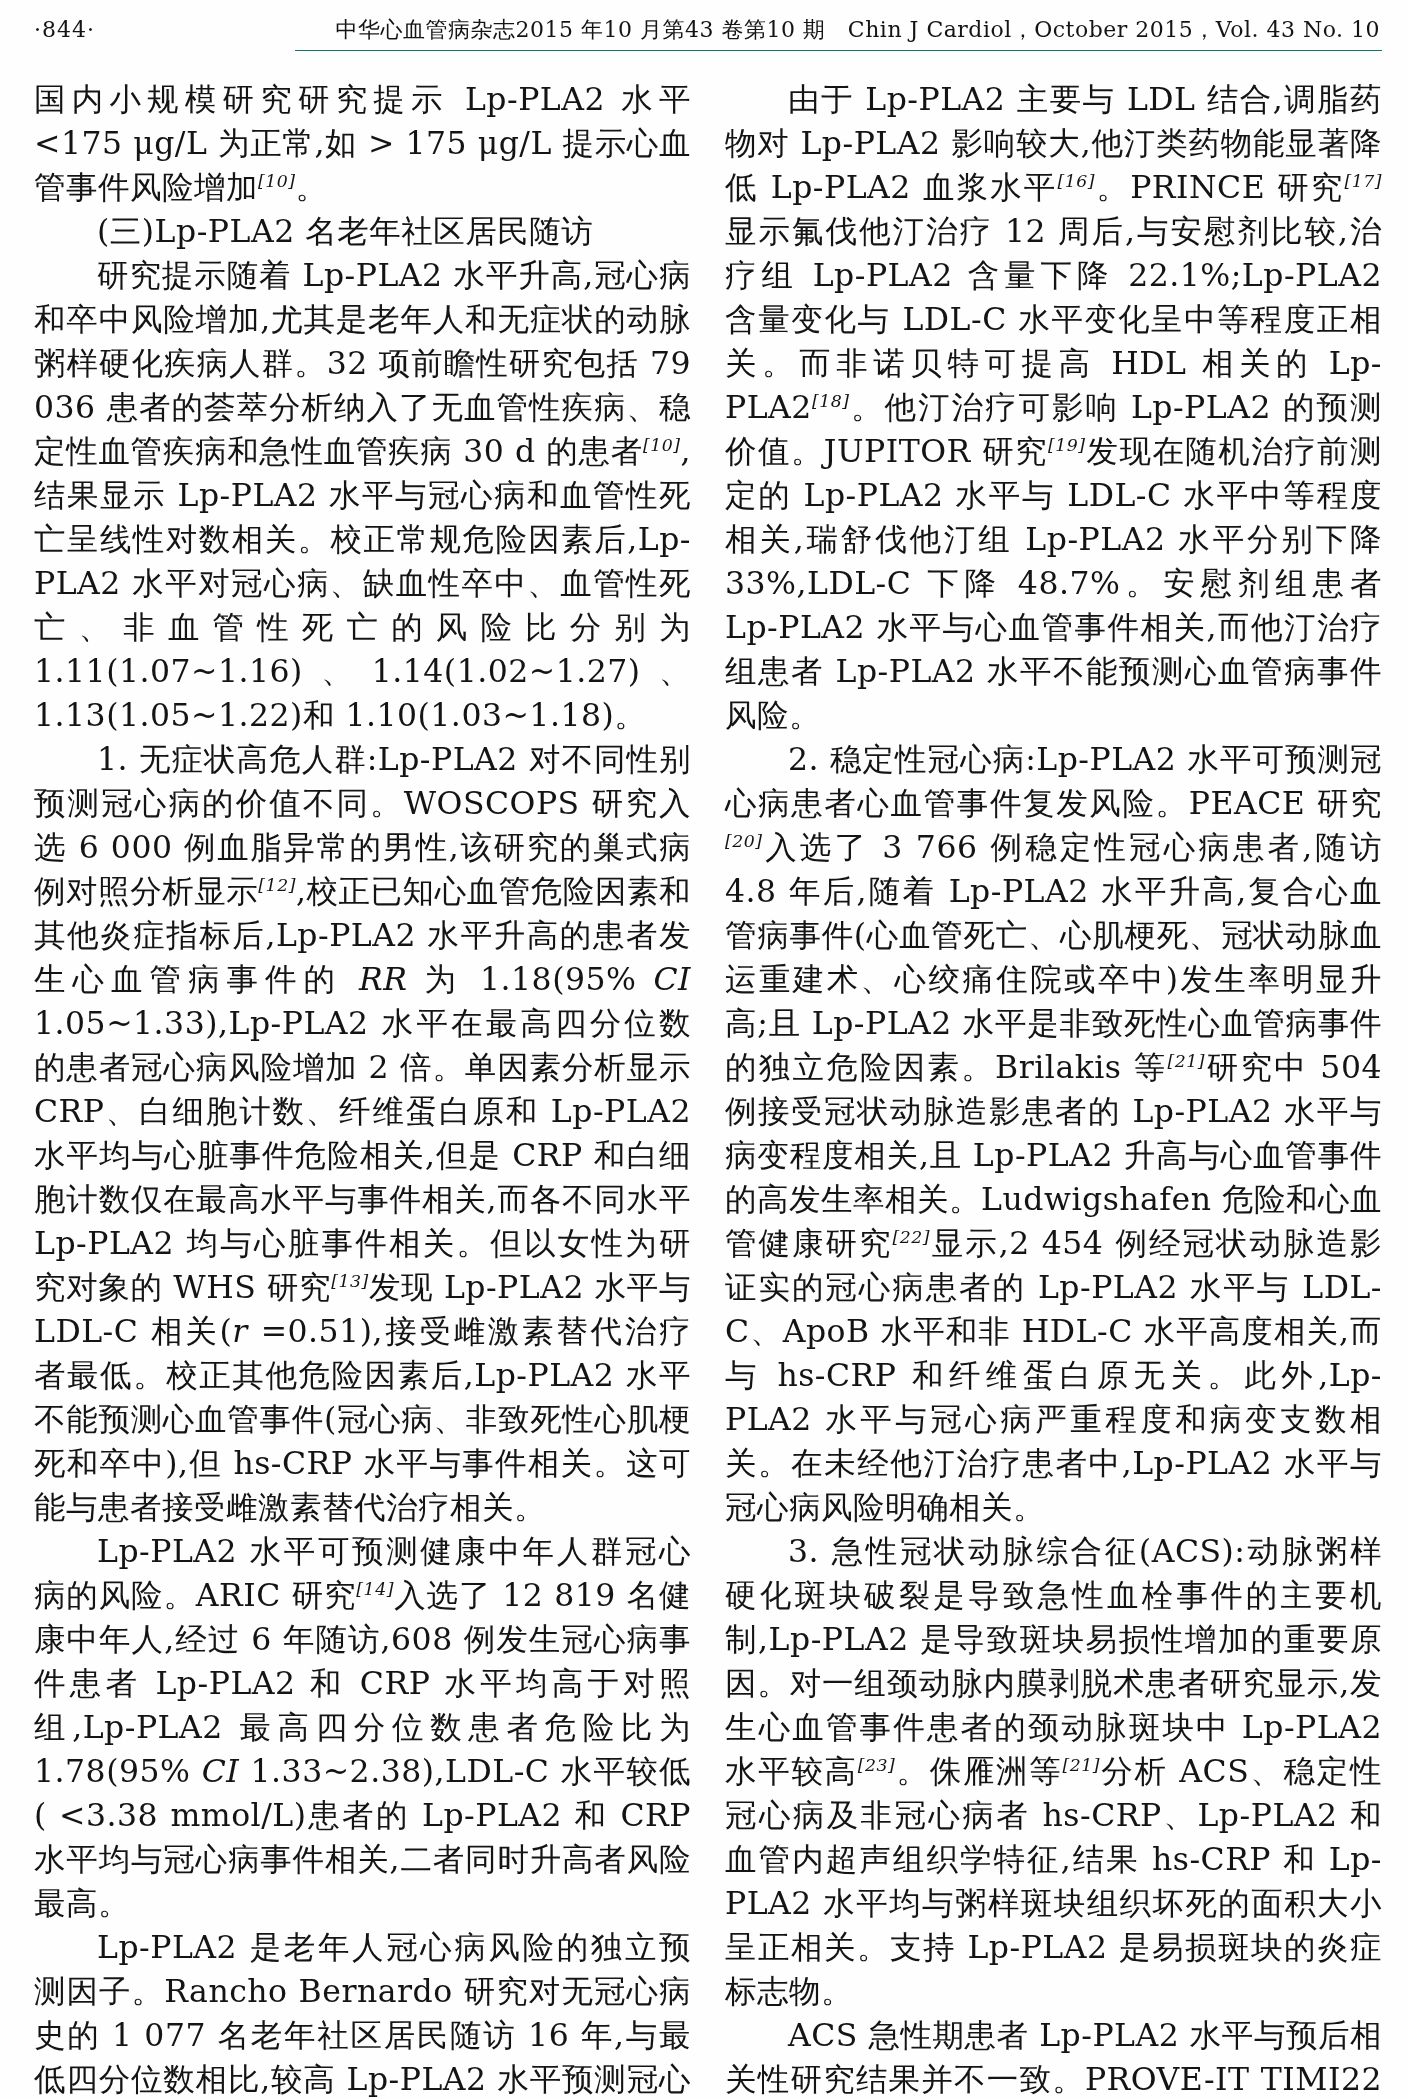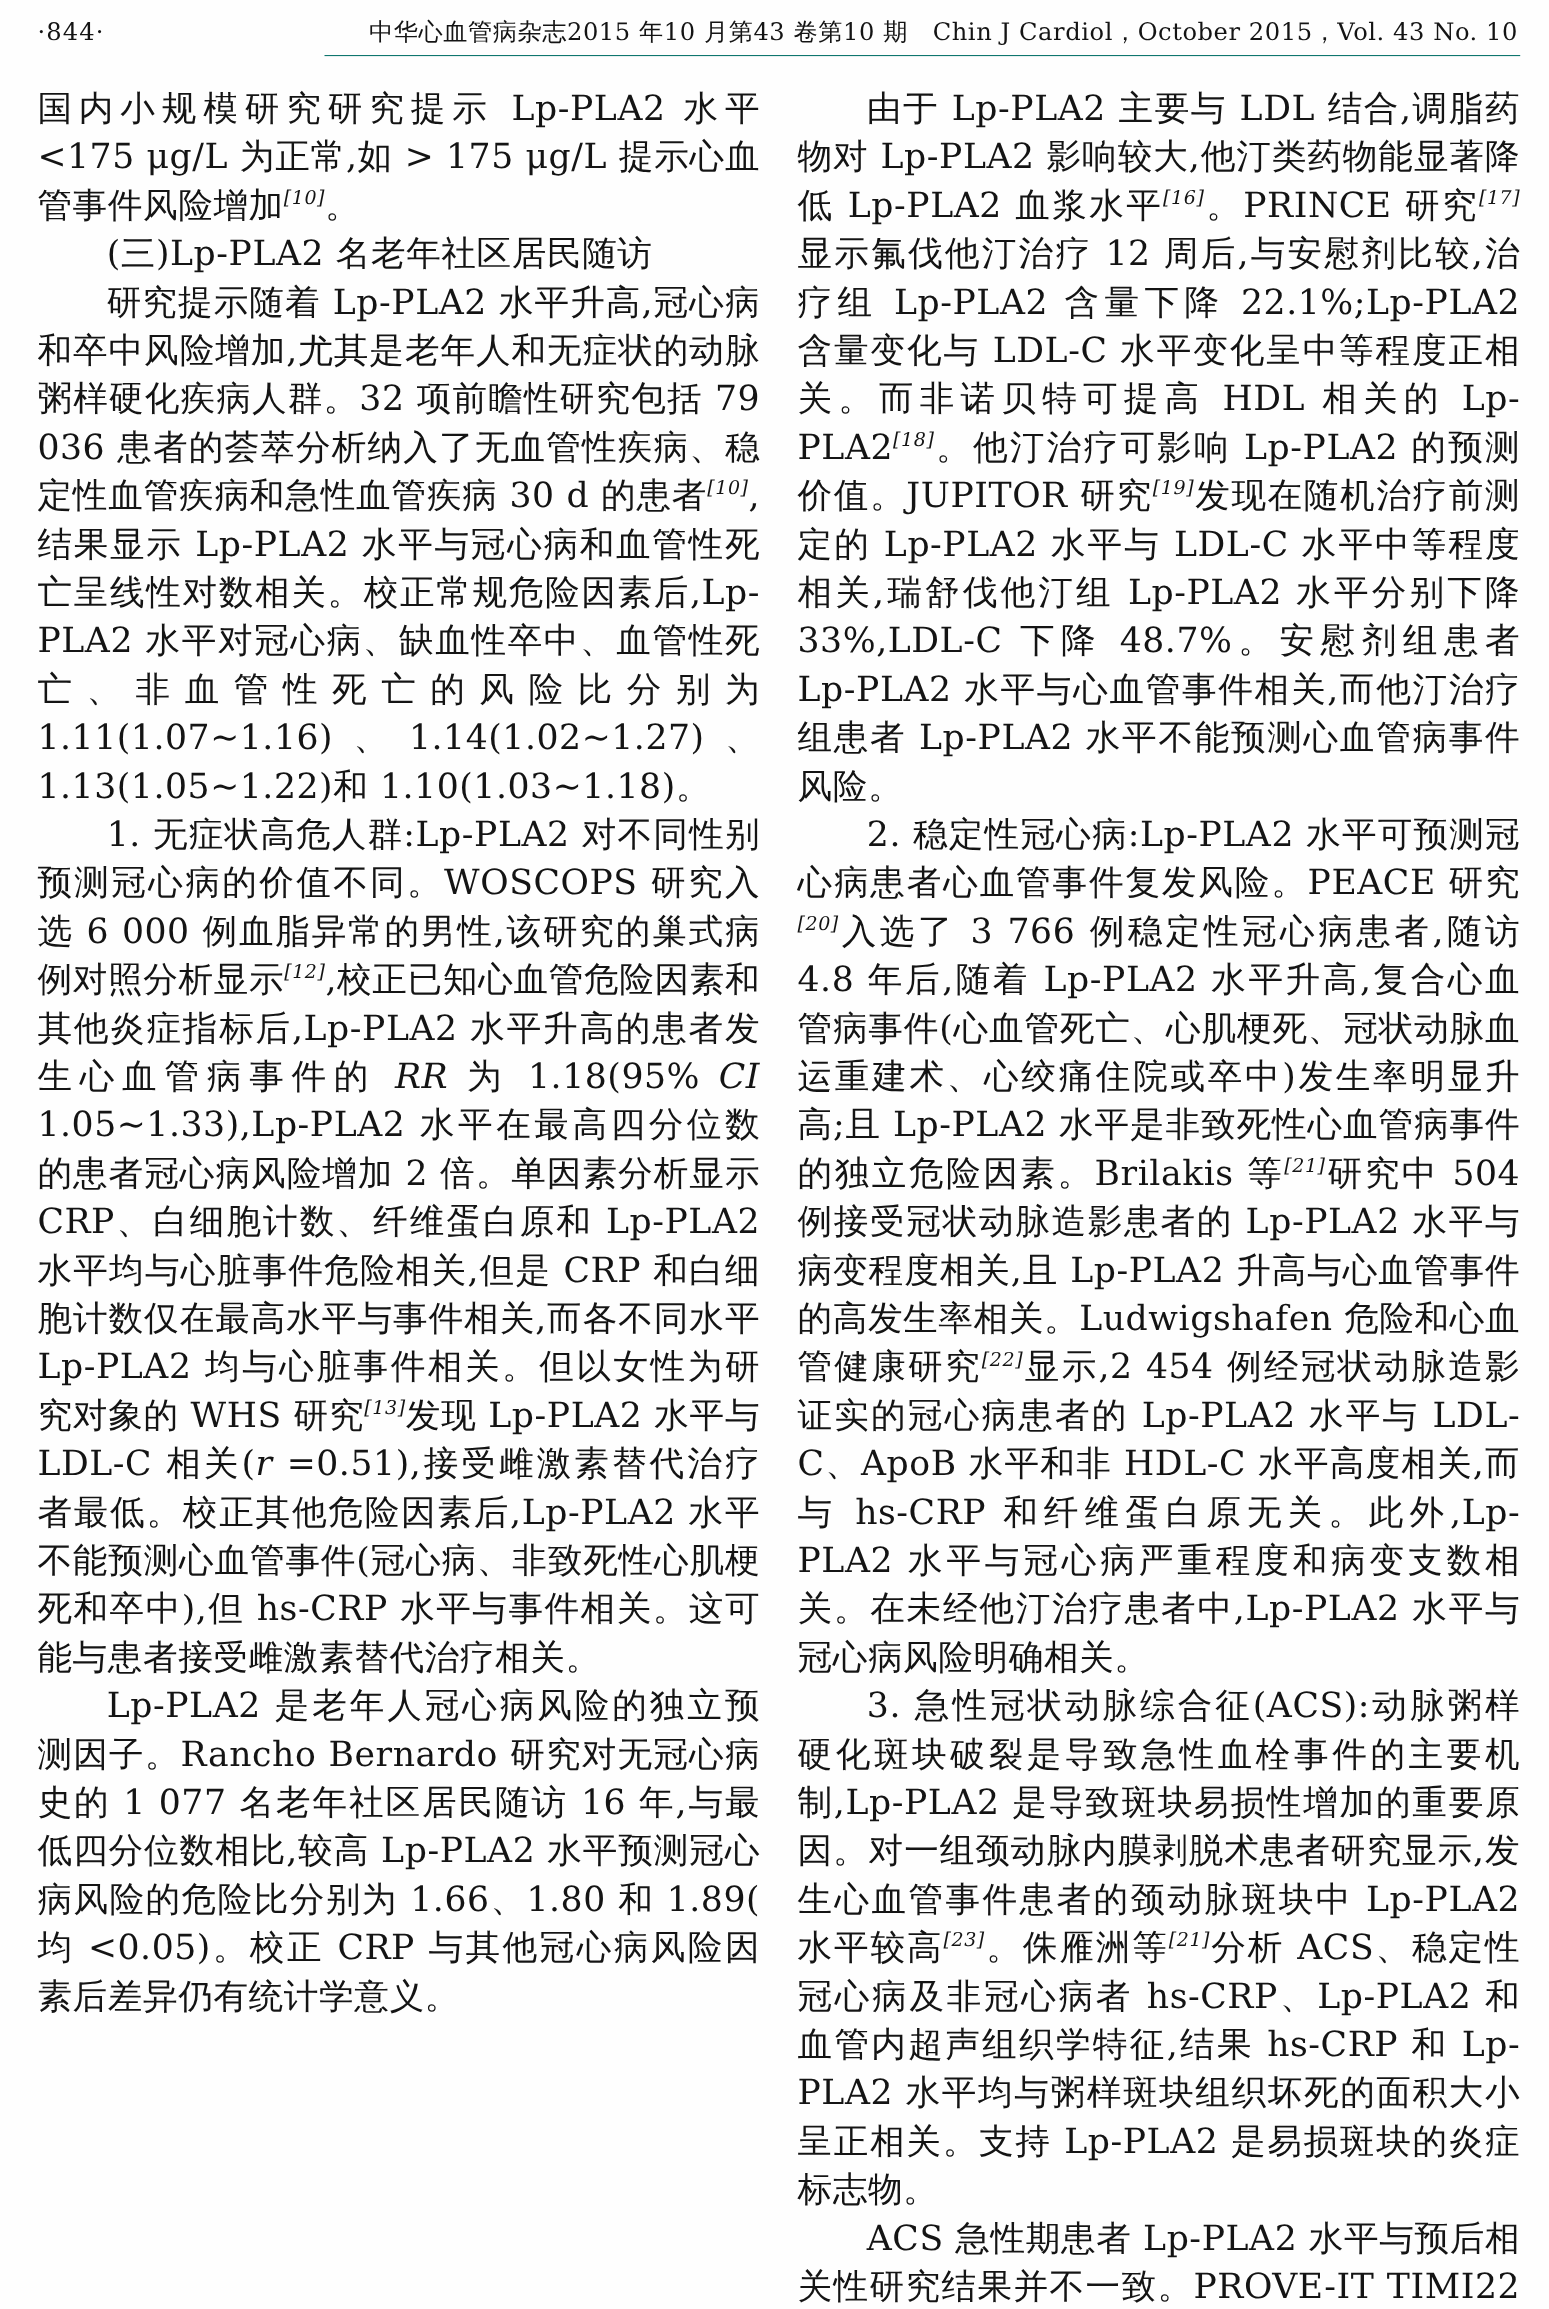--- a/index.html
+++ b/index.html
@@ -78,20 +78,21 @@
     <span class="page-number">·844·</span>
     <span class="journal-line">中华心血管病杂志2015 年10 月第43 卷第10 期　Chin J Cardiol，October 2015，Vol. 43 No. 10</span>
   </header>
 
   <main class="columns">
     <section class="col" id="col-left">
         <p class="no-indent">国内小规模研究研究提示 Lp-PLA2 水平 &lt;175 μg/L 为正常,如 &gt; 175 μg/L 提示心血管事件风险增加<sup>[10]</sup>。</p>
         <p>(三)Lp-PLA2 名老年社区居民随访</p>
         <p>研究提示随着 Lp-PLA2 水平升高,冠心病和卒中风险增加,尤其是老年人和无症状的动脉粥样硬化疾病人群。32 项前瞻性研究包括 79 036 患者的荟萃分析纳入了无血管性疾病、稳定性血管疾病和急性血管疾病 30 d 的患者<sup>[10]</sup>,结果显示 Lp-PLA2 水平与冠心病和血管性死亡呈线性对数相关。校正常规危险因素后,Lp-PLA2 水平对冠心病、缺血性卒中、血管性死亡、非血管性死亡的风险比分别为 1.11(1.07~1.16)、1.14(1.02~1.27)、1.13(1.05~1.22)和 1.10(1.03~1.18)。</p>
         <p>1. 无症状高危人群:Lp-PLA2 对不同性别预测冠心病的价值不同。WOSCOPS 研究入选 6 000 例血脂异常的男性,该研究的巢式病例对照分析显示<sup>[12]</sup>,校正已知心血管危险因素和其他炎症指标后,Lp-PLA2 水平升高的患者发生心血管病事件的 <i>RR</i> 为 1.18(95% <i>CI</i> 1.05~1.33),Lp-PLA2 水平在最高四分位数的患者冠心病风险增加 2 倍。单因素分析显示 CRP、白细胞计数、纤维蛋白原和 Lp-PLA2 水平均与心脏事件危险相关,但是 CRP 和白细胞计数仅在最高水平与事件相关,而各不同水平 Lp-PLA2 均与心脏事件相关。但以女性为研究对象的 WHS 研究<sup>[13]</sup>发现 Lp-PLA2 水平与 LDL-C 相关(<i>r</i> =0.51),接受雌激素替代治疗者最低。校正其他危险因素后,Lp-PLA2 水平不能预测心血管事件(冠心病、非致死性心肌梗死和卒中),但 hs-CRP 水平与事件相关。这可能与患者接受雌激素替代治疗相关。</p>
+        <p>Lp-PLA2 水平可预测健康中年人群冠心病的风险。ARIC 研究<sup>[14]</sup>入选了 12 819 名健康中年人,经过 6 年随访,608 例发生冠心病事件患者 Lp-PLA2 和 CRP 水平均高于对照组,Lp-PLA2 最高四分位数患者危险比为 1.78(95% <i>CI</i> 1.33~2.38),LDL-C 水平较低( &lt;3.38 mmol/L)患者的 Lp-PLA2 和 CRP 水平均与冠心病事件相关,二者同时升高者风险最高。</p>
         <p>Lp-PLA2 是老年人冠心病风险的独立预测因子。Rancho Bernardo 研究对无冠心病史的 1 077 名老年社区居民随访 16 年,与最低四分位数相比,较高 Lp-PLA2 水平预测冠心病风险的危险比分别为 1.66、1.80 和 1.89( 均 &lt;0.05)。校正 CRP 与其他冠心病风险因素后差异仍有统计学意义。</p>
       </section>
     <section class="col" id="col-right">
         <p>由于 Lp-PLA2 主要与 LDL 结合,调脂药物对 Lp-PLA2 影响较大,他汀类药物能显著降低 Lp-PLA2 血浆水平<sup>[16]</sup>。PRINCE 研究<sup>[17]</sup>显示氟伐他汀治疗 12 周后,与安慰剂比较,治疗组 Lp-PLA2 含量下降 22.1%;Lp-PLA2 含量变化与 LDL-C 水平变化呈中等程度正相关。而非诺贝特可提高 HDL 相关的 Lp-PLA2<sup>[18]</sup>。他汀治疗可影响 Lp-PLA2 的预测价值。JUPITOR 研究<sup>[19]</sup>发现在随机治疗前测定的 Lp-PLA2 水平与 LDL-C 水平中等程度相关,瑞舒伐他汀组 Lp-PLA2 水平分别下降 33%,LDL-C 下降 48.7%。安慰剂组患者 Lp-PLA2 水平与心血管事件相关,而他汀治疗组患者 Lp-PLA2 水平不能预测心血管病事件风险。</p>
         <p>2. 稳定性冠心病:Lp-PLA2 水平可预测冠心病患者心血管事件复发风险。PEACE 研究<sup>[20]</sup>入选了 3 766 例稳定性冠心病患者,随访 4.8 年后,随着 Lp-PLA2 水平升高,复合心血管病事件(心血管死亡、心肌梗死、冠状动脉血运重建术、心绞痛住院或卒中)发生率明显升高;且 Lp-PLA2 水平是非致死性心血管病事件的独立危险因素。Brilakis 等<sup>[21]</sup>研究中 504 例接受冠状动脉造影患者的 Lp-PLA2 水平与病变程度相关,且 Lp-PLA2 升高与心血管事件的高发生率相关。Ludwigshafen 危险和心血管健康研究<sup>[22]</sup>显示,2 454 例经冠状动脉造影证实的冠心病患者的 Lp-PLA2 水平与 LDL-C、ApoB 水平和非 HDL-C 水平高度相关,而与 hs-CRP 和纤维蛋白原无关。此外,Lp-PLA2 水平与冠心病严重程度和病变支数相关。在未经他汀治疗患者中,Lp-PLA2 水平与冠心病风险明确相关。</p>
         <p>3. 急性冠状动脉综合征(ACS):动脉粥样硬化斑块破裂是导致急性血栓事件的主要机制,Lp-PLA2 是导致斑块易损性增加的重要原因。对一组颈动脉内膜剥脱术患者研究显示,发生心血管事件患者的颈动脉斑块中 Lp-PLA2 水平较高<sup>[23]</sup>。侏雁洲等<sup>[21]</sup>分析 ACS、稳定性冠心病及非冠心病者 hs-CRP、Lp-PLA2 和血管内超声组织学特征,结果 hs-CRP 和 Lp-PLA2 水平均与粥样斑块组织坏死的面积大小呈正相关。支持 Lp-PLA2 是易损斑块的炎症标志物。</p>
         <p>ACS 急性期患者 Lp-PLA2 水平与预后相关性研究结果并不一致。PROVE-IT TIMI22 研究亚组分析发现急性期后 30 d 测定的 Lp-PLA2 是独立于 LDL-C 和 CRP 的预后指标。一项社区急性心肌梗死患者的研究提示急性期测定的 Lp-PLA2 与</p>
       </section>
   </main>
 </div>

